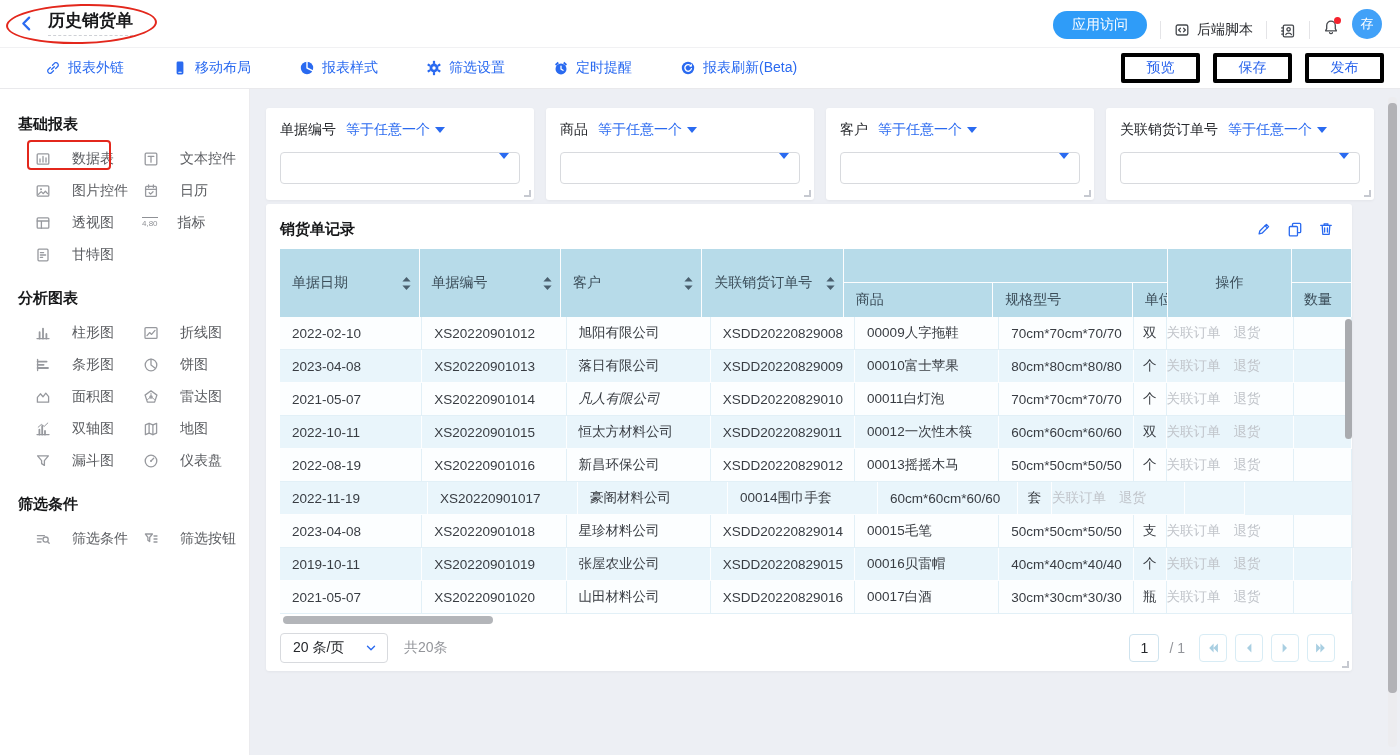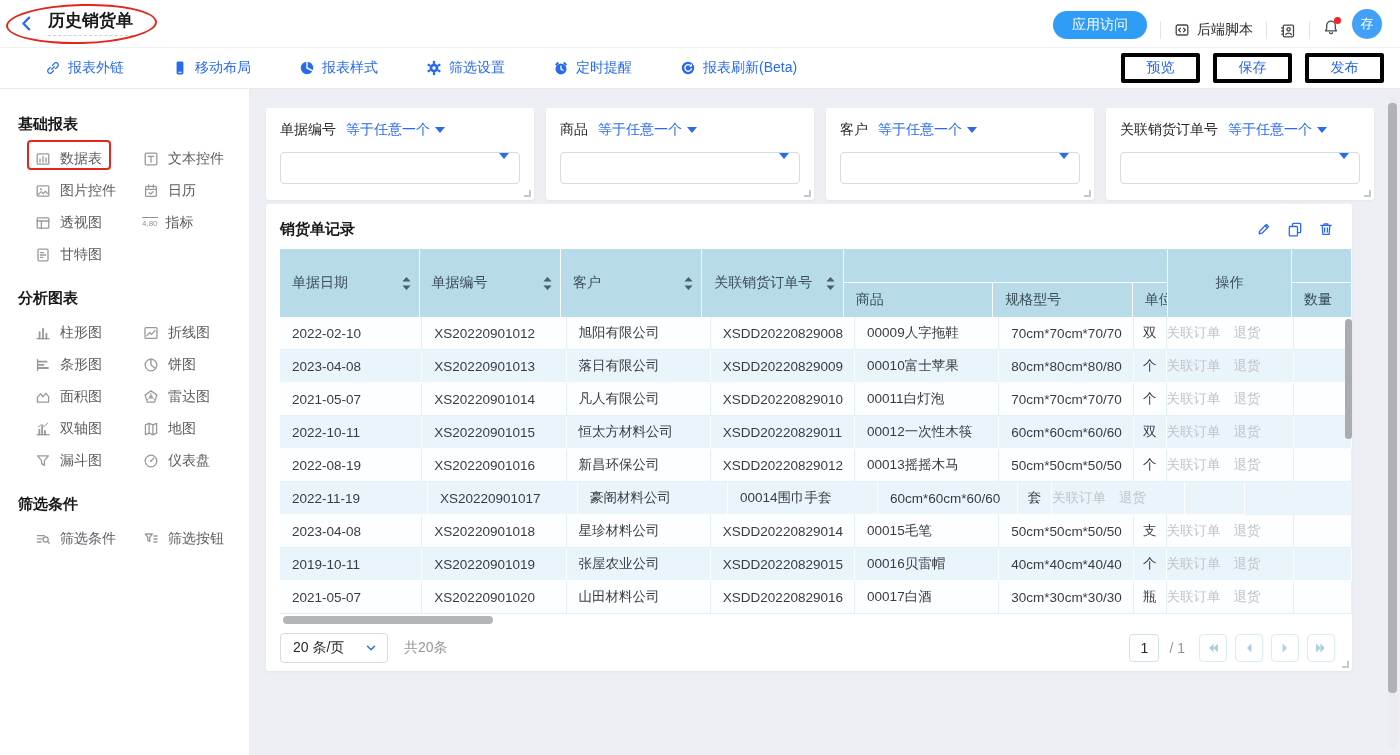--- a/index.html
+++ b/index.html
@@ -39,21 +39,21 @@
     color:#2a64ec;font-size:14px;display:flex;align-items:center;justify-content:center;
     cursor:pointer;font-family:inherit;}
 
   
   .main{display:flex;height:666px;}
   .sidebar{width:250px;background:#fff;border-right:1px solid #ebebee;
     padding:26px 0 0 18px;overflow:hidden;}
   .side-title{font-size:15px;font-weight:700;color:#17181a;margin:0 0 16px;}
   .side-grid{display:grid;grid-template-columns:108px auto;row-gap:15px;
     margin:0 0 26px 16px;}
-  .side-item{display:flex;align-items:center;gap:8px;font-size:14px;color:#5a5c60;
+  .side-item{display:flex;align-items:center;gap:20px;font-size:14px;color:#5a5c60;
     height:17px;cursor:pointer;white-space:nowrap;}
   .side-item .ic{display:flex;color:#97999e;width:18px;justify-content:center;}
   .ind-ico{font-size:8px;color:#8f9196;border-top:1px solid #8f9196;line-height:1.2;
     padding-top:1px;letter-spacing:0;}
 
   .canvas{flex:1;background:#edeff4;position:relative;padding:19px 0 0 16px;overflow:hidden;}
 
   
   .filters-row{display:flex;gap:12px;}
   .filter-card{width:268px;height:92px;background:#fff;border-radius:3px;
@@ -592,21 +592,21 @@
                 <div class="td td-center" style="width: 34px;">个</div>
                 <div class="td td-actions" style="width: 133px;">
                   <span>关联订单</span>
                   <span>退货</span>
                 </div>
                 <div class="td" style="width: 60px;"></div>
               </div>
               <div class="tr">
                 <div class="td" style="width: 148px;">2021-05-07</div>
                 <div class="td" style="width: 150px;">XS20220901014</div>
-                <div class="td" style="width: 150px;">凡人有限公司</div>
+                <div class="td" style="width: 150px; font-style: italic;">凡人有限公司</div>
                 <div class="td" style="width: 150px;">XSDD20220829010</div>
                 <div class="td" style="width: 150px;">00011白灯泡</div>
                 <div class="td" style="width: 140px;">70cm*70cm*70/70</div>
                 <div class="td td-center" style="width: 34px;">个</div>
                 <div class="td td-actions" style="width: 133px;">
                   <span>关联订单</span>
                   <span>退货</span>
                 </div>
                 <div class="td" style="width: 60px;"></div>
               </div>

